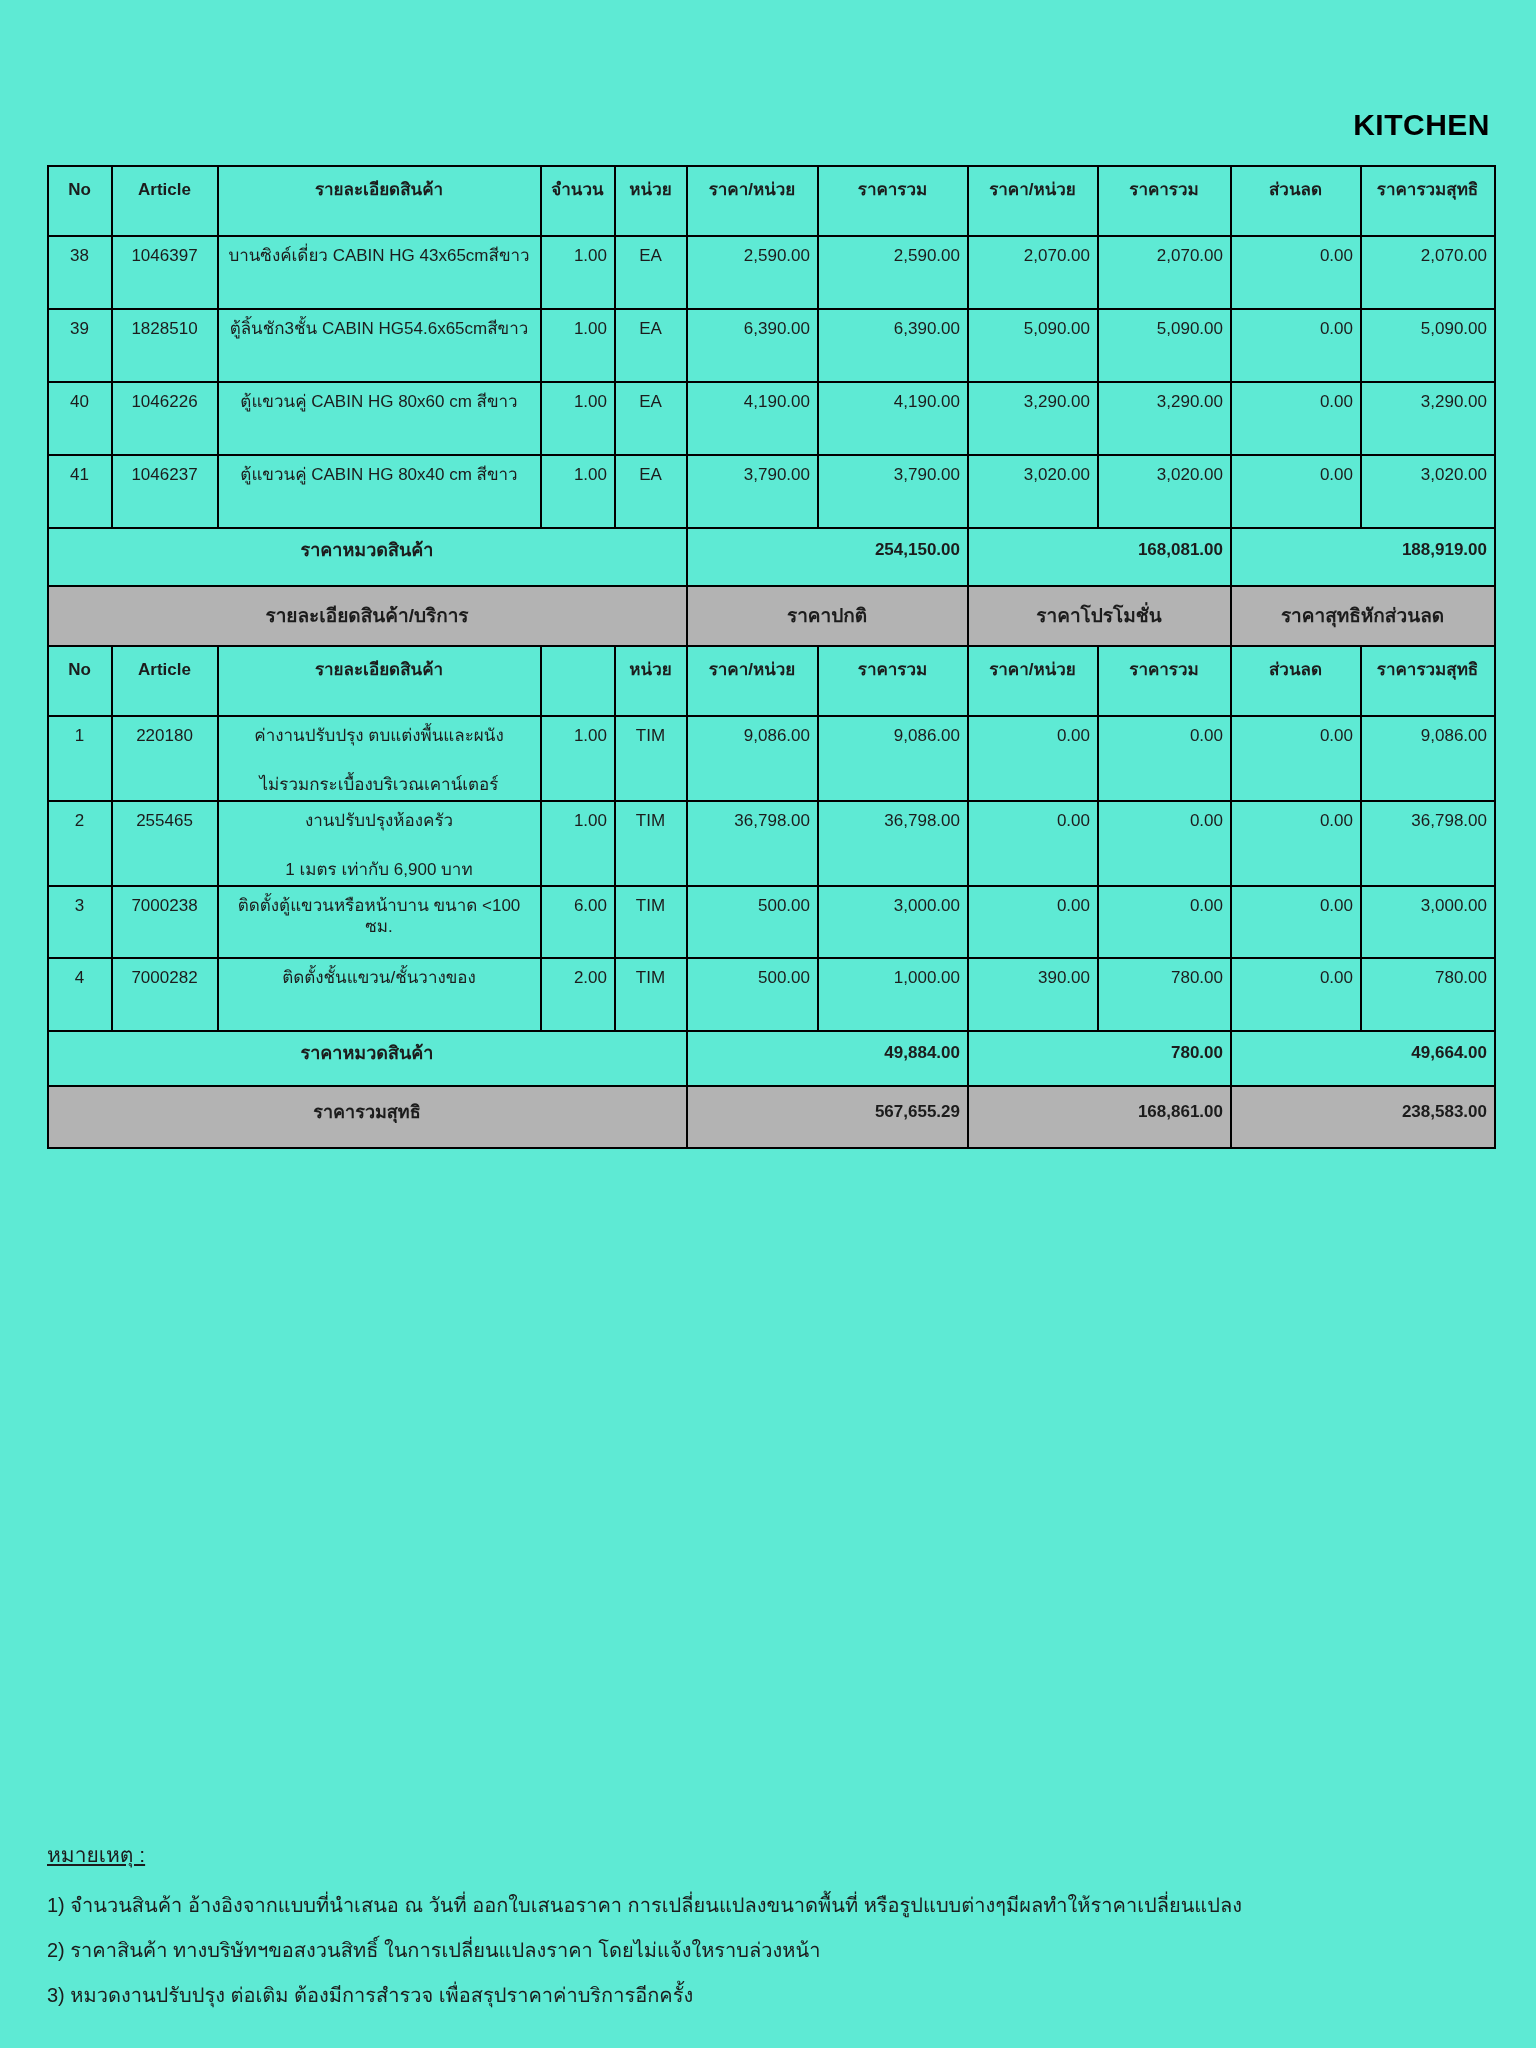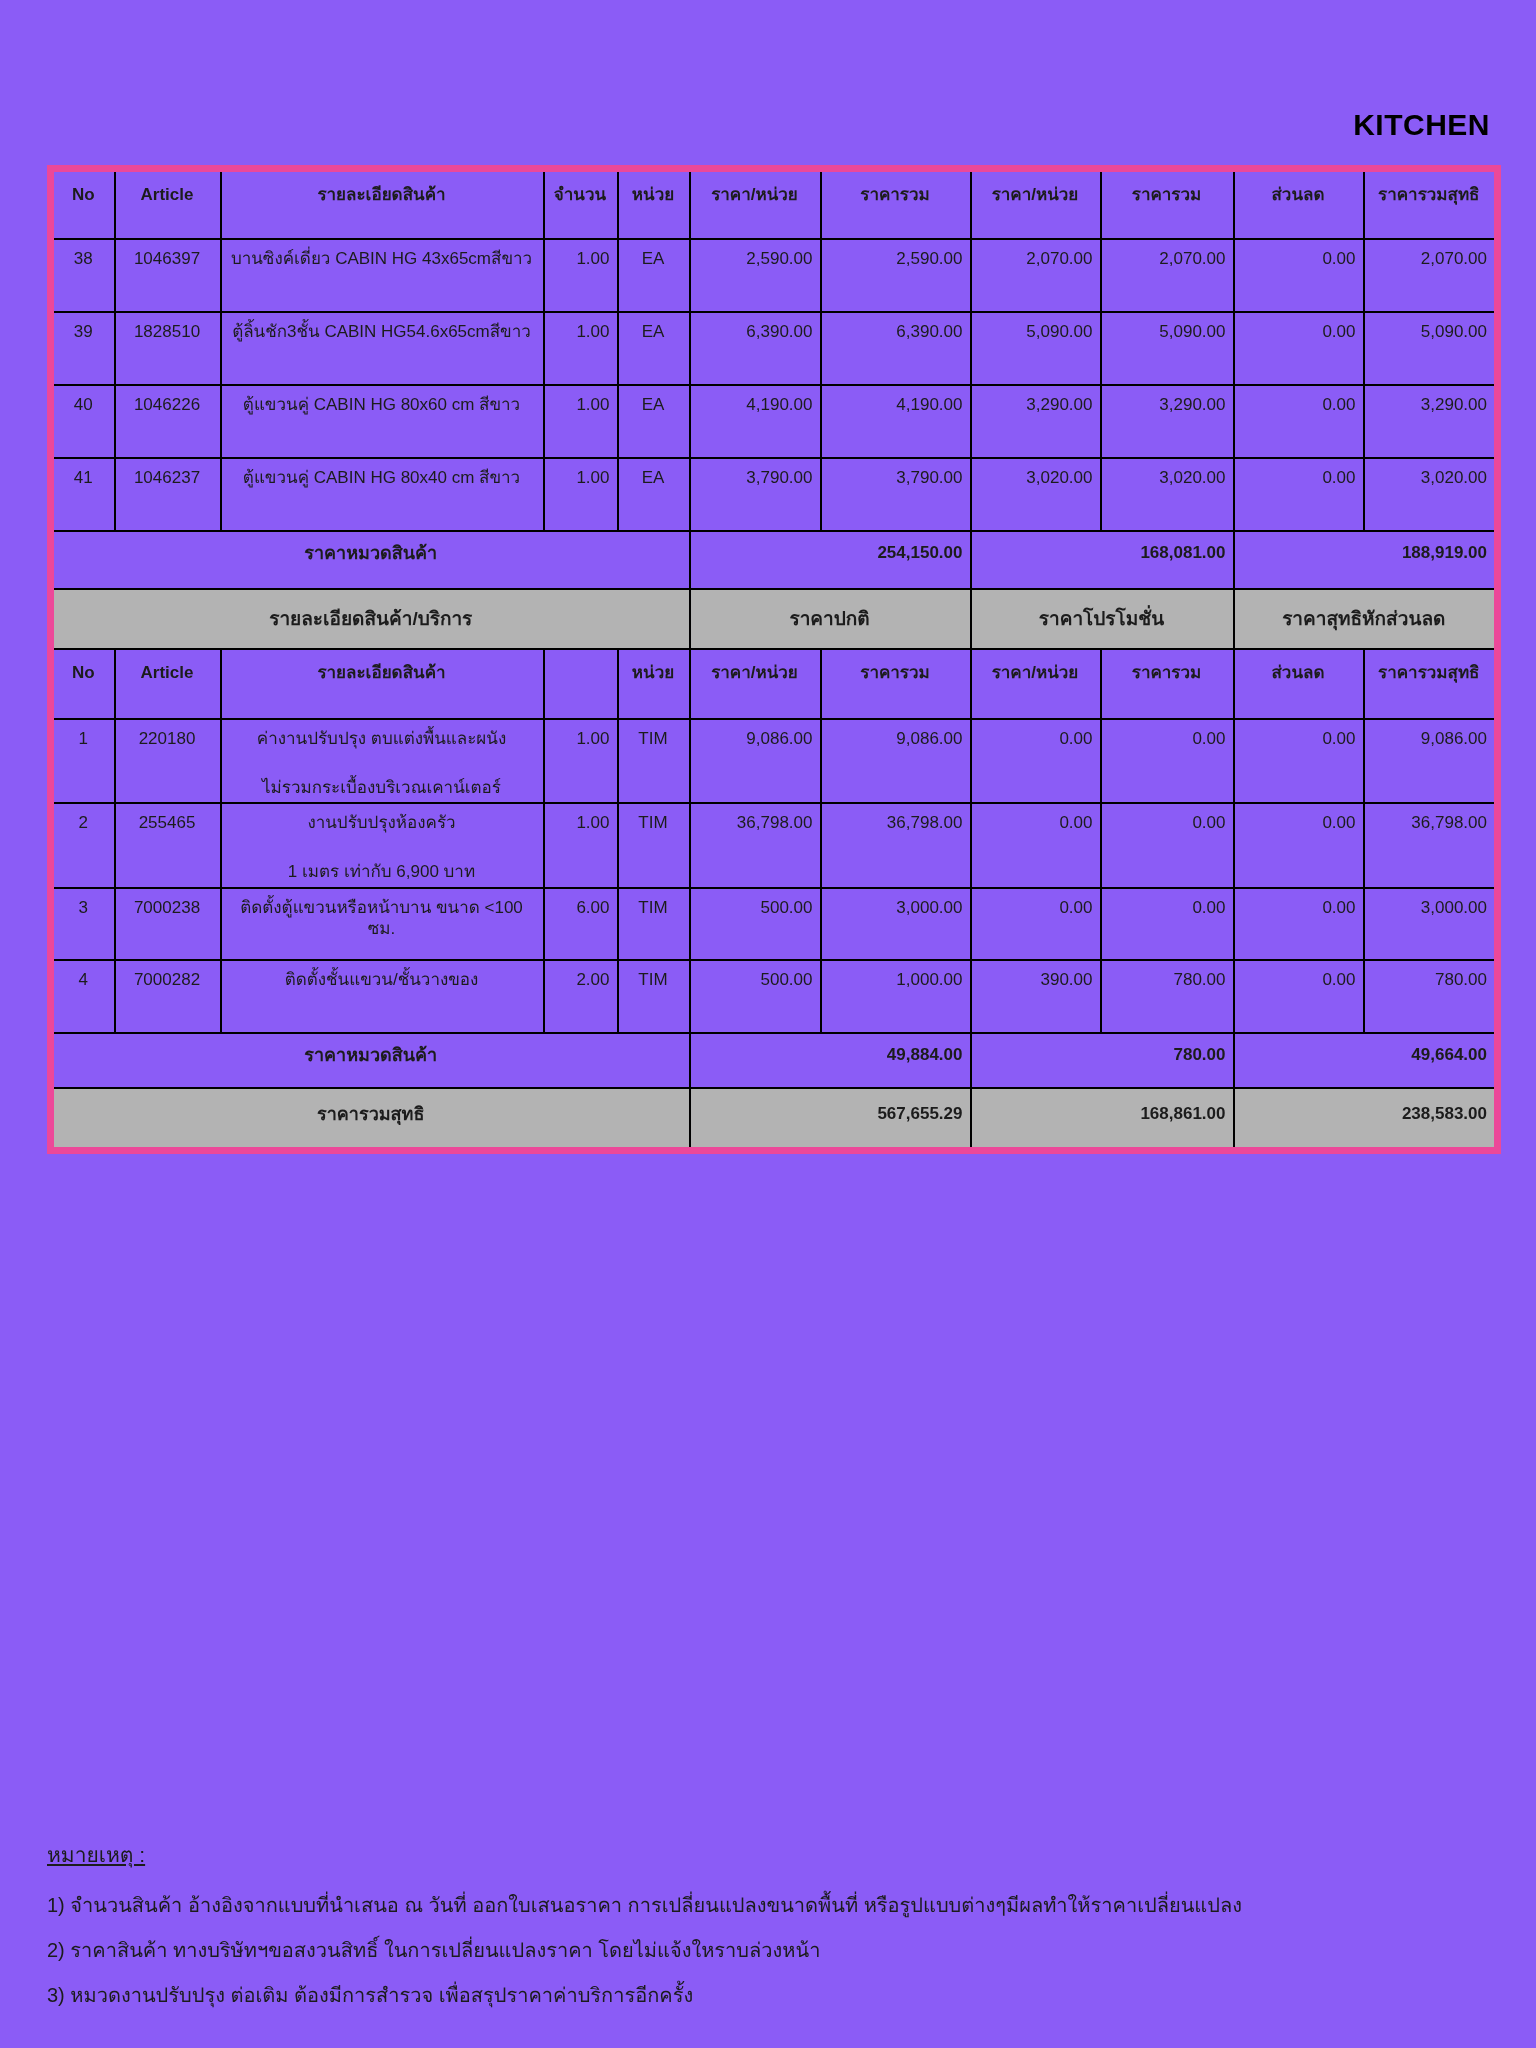--- a/index.html
+++ b/index.html
@@ -1,30 +1,30 @@
 <!DOCTYPE html>
 <html><head>
 <meta charset="utf-8">
 <style>
   * { box-sizing: border-box; }
   html,body { margin:0; padding:0; background:#e8e8e8; }
   .page {
     position:relative; width:1536px; height:2048px; margin:0 auto;
-    background:#8b5cf6; overflow:hidden;
+    background:#5eead4; overflow:hidden;
     font-family:"Liberation Sans", sans-serif; color:#1c1c1c;
   }
   .page-title {
     position:absolute; top:108px; left:1000px; width:490px;
     text-align:right; font-size:30px; font-weight:bold; color:#000;
     letter-spacing:0.5px;
   }
   table.quote {
     position:absolute; left:47px; top:165px; width:1447px;
     border-collapse:collapse; table-layout:fixed;
-    border:7px solid #ec4899;
+    border:1px solid #ec4899;
   }
   table.quote td {
     border:2px solid #000;
     font-size:17px; line-height:1.25;
     vertical-align:top; padding:8px 7px 4px 6px;
     overflow:hidden;
   }
   td.c  { text-align:center; }
   td.r  { text-align:right; }
   td.l  { text-align:center; }

